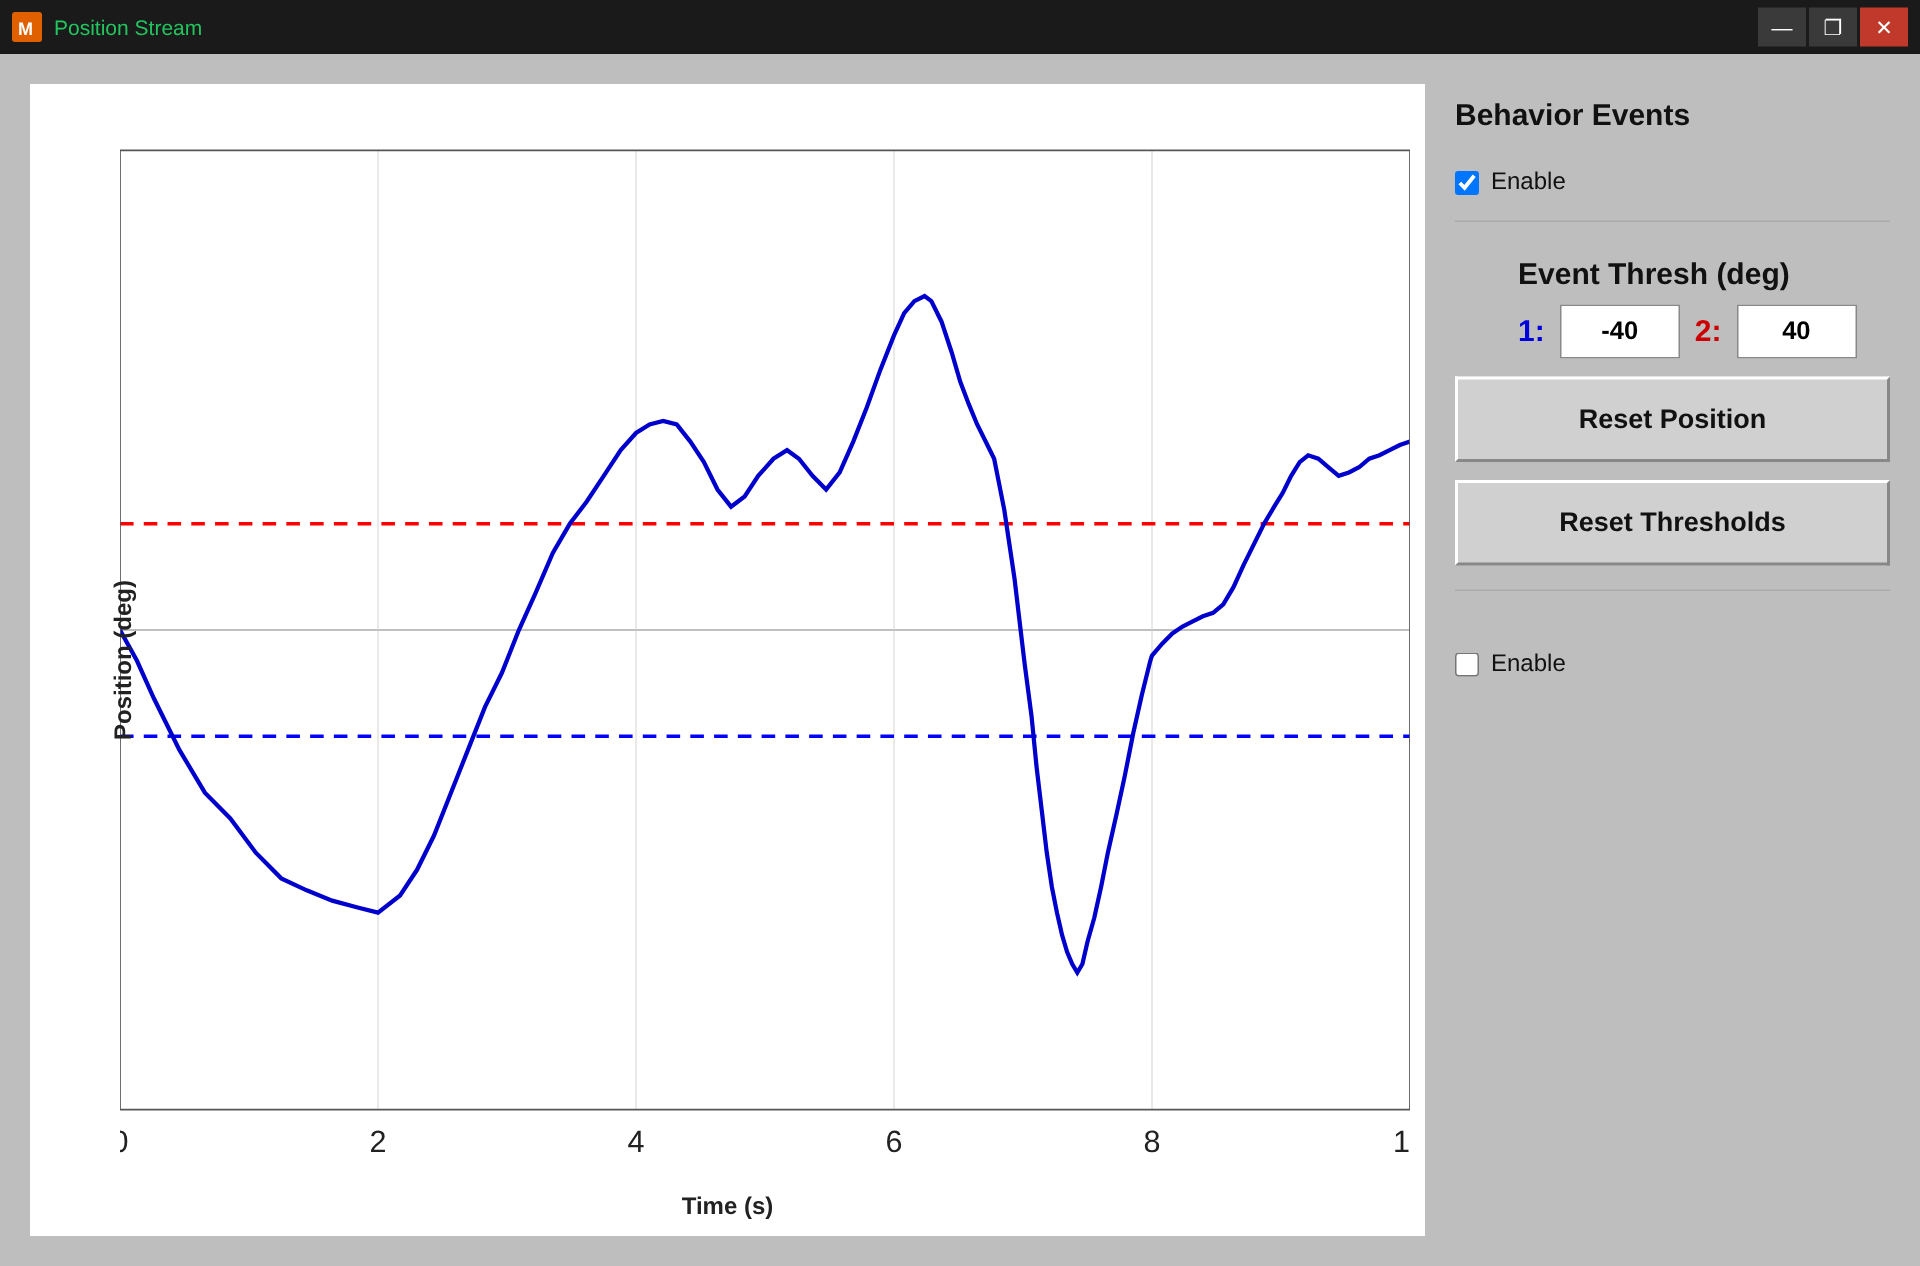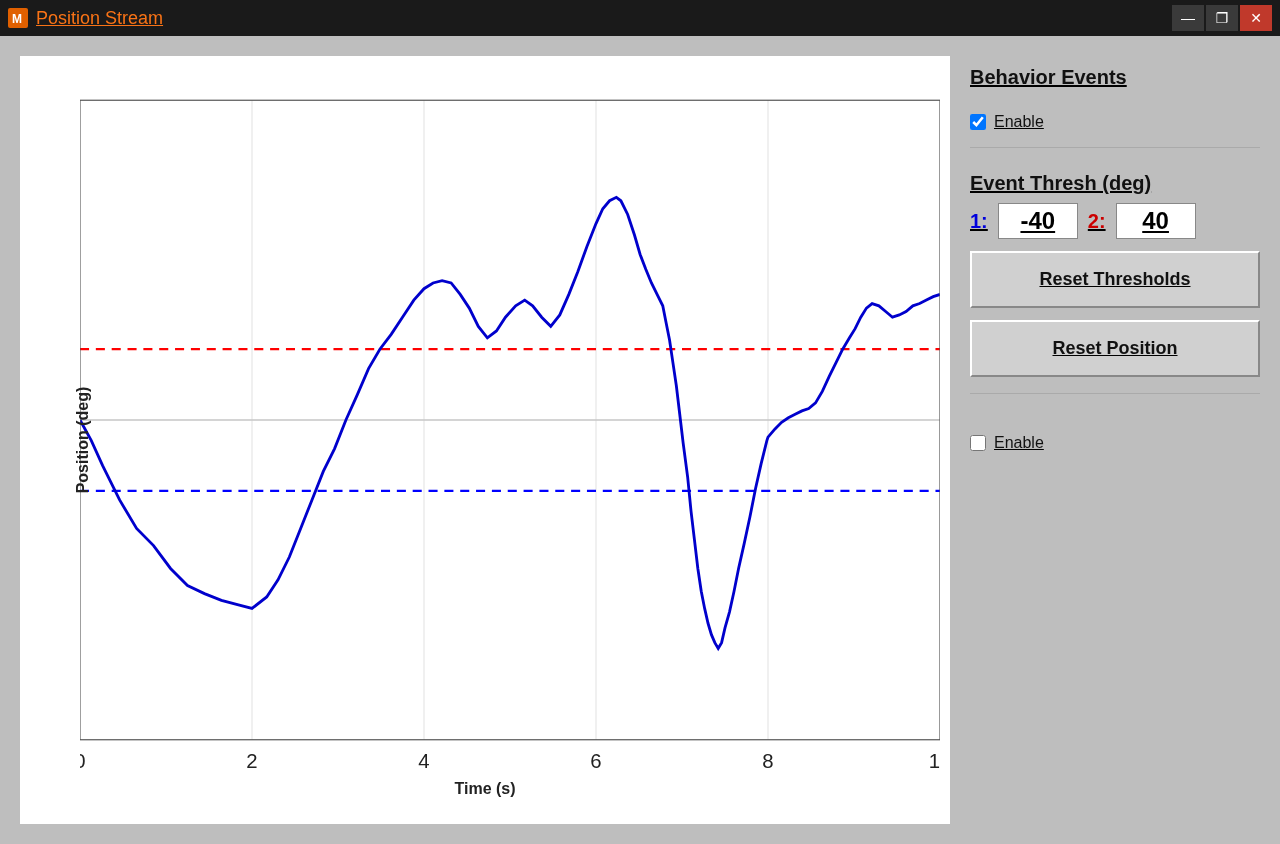--- a/index.html
+++ b/index.html
@@ -29,24 +29,23 @@
       width: 20px;
       height: 20px;
       margin-right: 8px;
       background: #e06000;
       border-radius: 2px;
       display: flex;
       align-items: center;
       justify-content: center;
     }
     .titlebar-title {
-      color: #f97316;
-      font-size: 18px;
+      color: #22c55e;
+      font-size: 14px;
       flex: 1;
-      text-decoration: underline;
     }
     .titlebar-buttons {
       display: flex;
       gap: 2px;
     }
     .tb-btn {
       width: 32px;
       height: 26px;
       display: flex;
       align-items: center;
@@ -88,34 +87,33 @@
       left: 10px;
       top: 50%;
       transform: translateY(-50%) rotate(-90deg);
       font-size: 16px;
       font-weight: bold;
       color: #222;
       white-space: nowrap;
     }
     .x-axis-label {
       position: absolute;
-      bottom: 26px;
+      bottom: 10px;
       left: 50%;
       transform: translateX(-50%);
       font-size: 16px;
       font-weight: bold;
       color: #222;
     }
     .sidebar {
       width: 290px;
       display: flex;
       flex-direction: column;
       gap: 12px;
       padding-top: 10px;
-      text-decoration: underline;
     }
     .section-title {
       font-size: 20px;
       font-weight: bold;
       color: #111;
       margin-bottom: 6px;
     }
     .checkbox-row {
       display: flex;
       align-items: center;
@@ -123,41 +121,42 @@
       font-size: 16px;
       color: #111;
       margin-top: 24px;
     }
     .checkbox-row input[type=checkbox] {
       width: 16px;
       height: 16px;
     }
     .thresh-section {
       margin-top: 8px;
+      margin-left: 42px;
     }
     .thresh-row {
       display: flex;
       align-items: center;
       gap: 10px;
       margin-top: 8px;
     }
     .thresh-label-1 {
       font-size: 20px;
       font-weight: bold;
       color: #0000dd;
     }
     .thresh-label-2 {
       font-size: 20px;
       font-weight: bold;
       color: #cc0000;
     }
     .thresh-input {
       width: 80px;
       height: 36px;
-      font-size: 24px;
+      font-size: 17px;
       text-align: center;
       border: 1px solid #888;
       background: white;
       font-weight: bold;
     }
     .action-btn {
       width: 100%;
       padding: 16px 10px;
       font-size: 18px;
       font-weight: bold;
@@ -365,23 +364,23 @@
       <div class="thresh-section">
         <div class="section-title">Event Thresh (deg)</div>
         <div class="thresh-row">
           <span class="thresh-label-1">1:</span>
           <input type="text" class="thresh-input" value="-40" style="">
           <span class="thresh-label-2">2:</span>
           <input type="text" class="thresh-input" value="40" style="">
         </div>
       </div>
 
+      <button class="action-btn">Reset Position</button>
+
       <button class="action-btn">Reset Thresholds</button>
-
-      <button class="action-btn">Reset Position</button>
 
       <div class="divider"></div>
 
       <div>
         <div class="checkbox-row">
           <input type="checkbox" id="out-enable" style="">
           <label for="out-enable">Enable</label>
         </div>
       </div>
 

